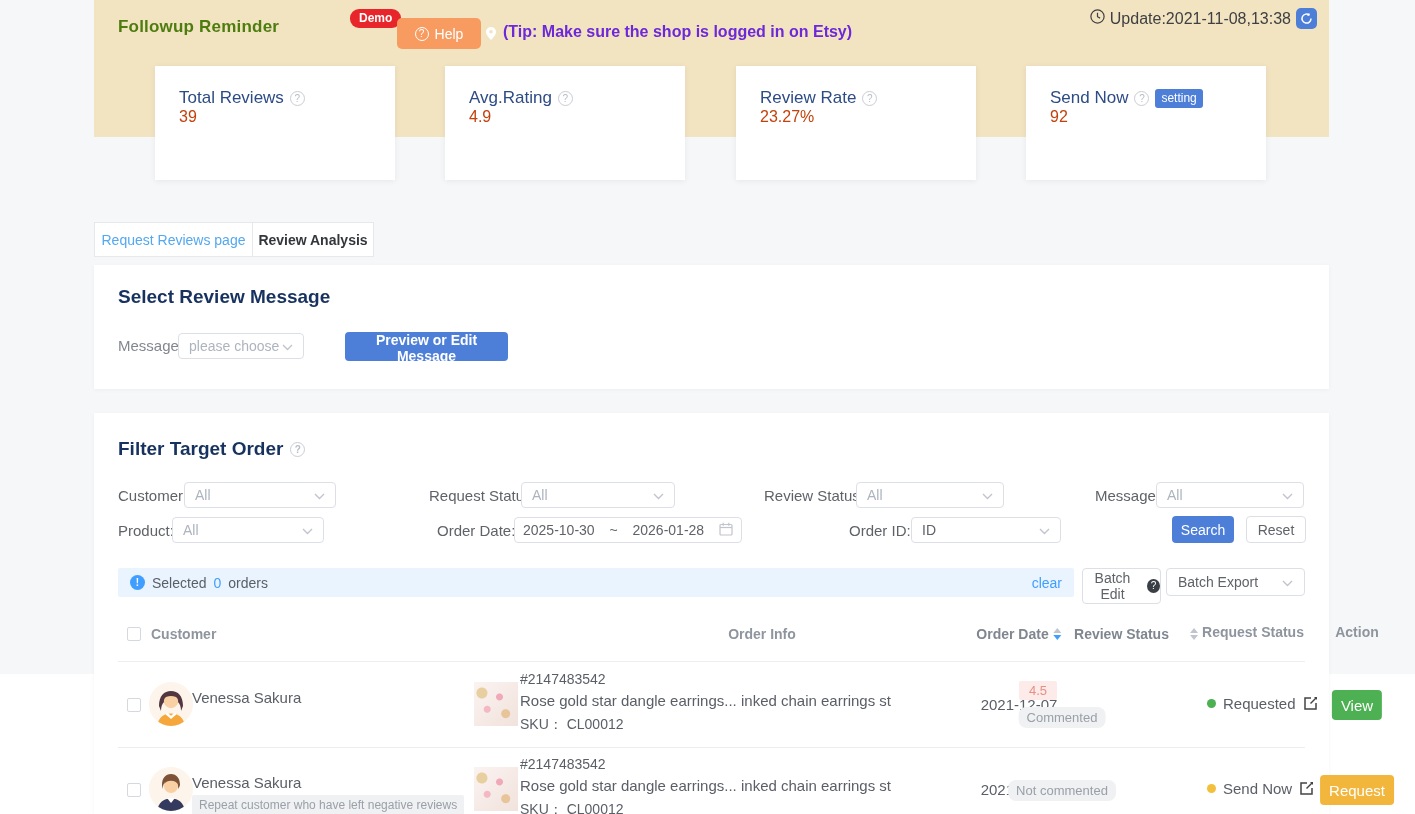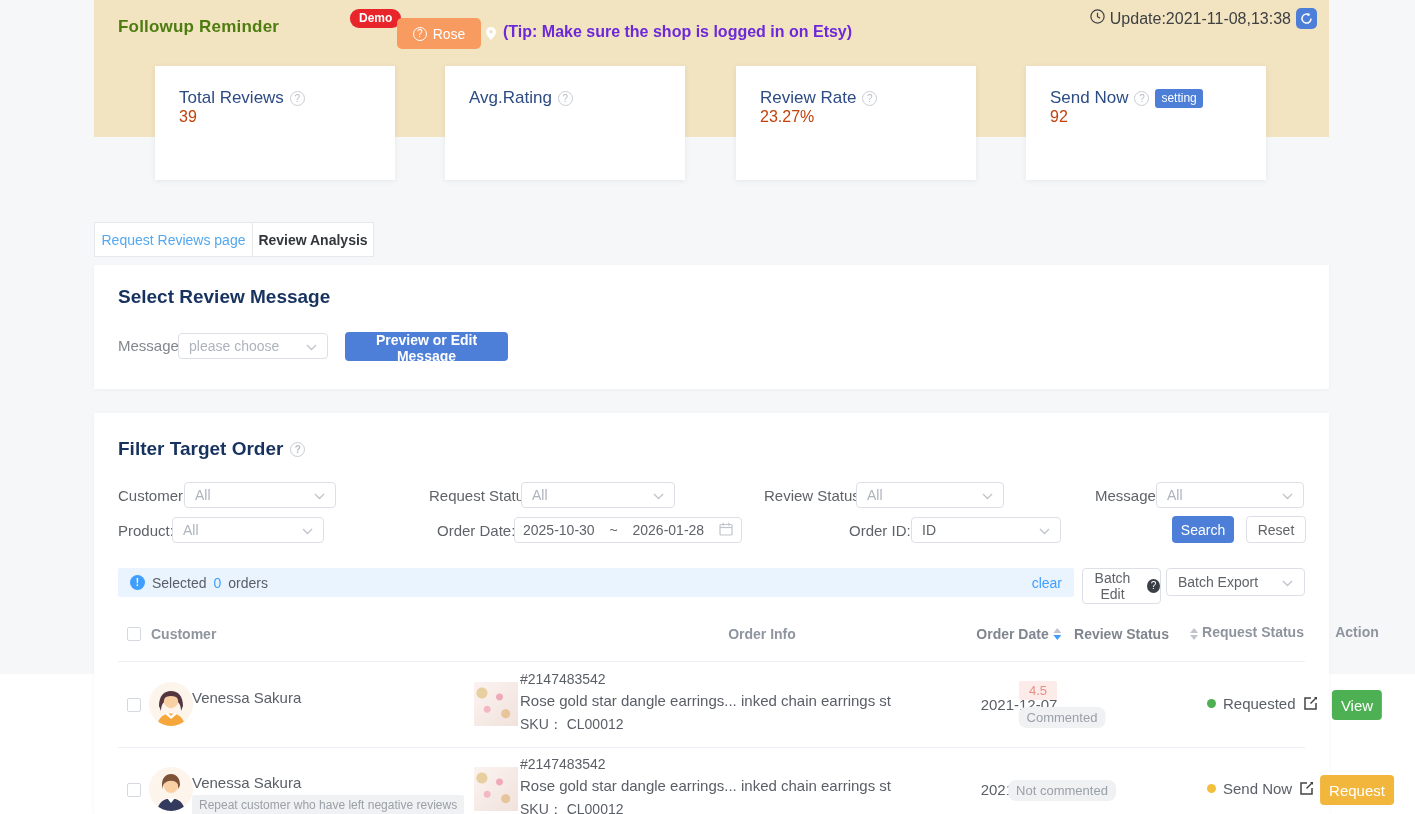--- a/index.html
+++ b/index.html
@@ -41,21 +41,21 @@
 
   .form-label { font-size:15px; color:#5f6368; }
   .select-box { position:absolute; height:26px; background:#fff; border:1px solid #dcdfe6; border-radius:4px; display:flex; align-items:center; padding:0 10px; font-size:14px; color:#5f6368; cursor:pointer; }
   .select-box .ph { color:#aeb4bd; }
   .select-box .chev { margin-left:auto; }
   .btn-primary { background:#4d7ed8; border:none; border-radius:4px; color:#fff; font-size:14px; cursor:pointer; font-family:inherit; }
   .btn-plain { background:#fff; border:1px solid #dcdfe6; border-radius:4px; color:#5f6368; font-size:14px; cursor:pointer; font-family:inherit; }
 
   
   .msg-label { position:absolute; left:24px; top:72px; color:#82878f; }
-  .sel-message { left:84px; top:68px; width:150px; }
+  .sel-message { left:84px; top:68px; width:126px; }
   .btn-preview { position:absolute; left:251px; top:67px; width:163px; height:29px; font-weight:bold; }
 
   
   .lbl-customer { position:absolute; left:24px; top:74px; }
   .sel-customer { left:90px; top:69px; width:152px; }
   .lbl-reqstatus { position:absolute; left:335px; top:74px; }
   .sel-reqstatus { left:427px; top:69px; width:154px; }
   .lbl-revstatus { position:absolute; left:670px; top:74px; }
   .sel-revstatus { left:762px; top:69px; width:148px; }
   .lbl-message  { position:absolute; left:1001px; top:74px; }
@@ -128,21 +128,21 @@
 <body>
 
 <div class="page">
   <div class="white-strip"></div>
 
   <div class="header-band">
     <div class="app-title">Followup Reminder</div>
     <div class="demo-badge">Demo</div>
     <button class="help-btn">
       <span class="qcircle-white">?</span>
-      <span>Rose</span>
+      <span>Help</span>
     </button>
     <span class="pin-icon">
       <svg width="10" height="13" viewBox="0 0 10 13">
           <path d="M5 0C2.2 0 0 2.2 0 5c0 3.4 5 8 5 8s5-4.6 5-8c0-2.8-2.2-5-5-5z" fill="#fff"></path>
           <circle cx="5" cy="4.8" r="1.8" fill="#f2e4c1"></circle>
         </svg>
     </span>
     <div class="tip-text">(Tip: Make sure the shop is logged in on Etsy)</div>
     <div class="update-wrap">
       <span>
@@ -166,20 +166,21 @@
       <span>Total Reviews</span>
       <span class="qcircle-gray">?</span>
     </div>
     <div class="stat-value">39</div>
   </div>
   <div class="stat-card" style="left:445px">
     <div class="stat-label-row">
       <span>Avg.Rating</span>
       <span class="qcircle-gray">?</span>
     </div>
+    <div class="stat-value">4.9</div>
   </div>
   <div class="stat-card" style="left:736px">
     <div class="stat-label-row">
       <span>Review Rate</span>
       <span class="qcircle-gray">?</span>
     </div>
     <div class="stat-value">23.27%</div>
   </div>
   <div class="stat-card" style="left:1026px">
     <div class="stat-label-row">

